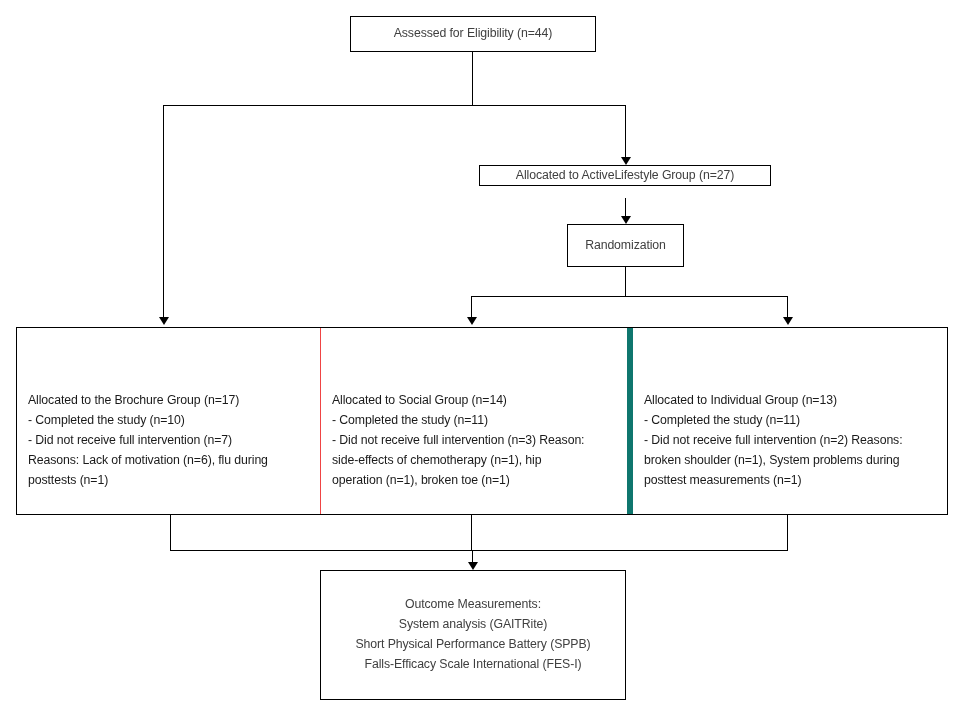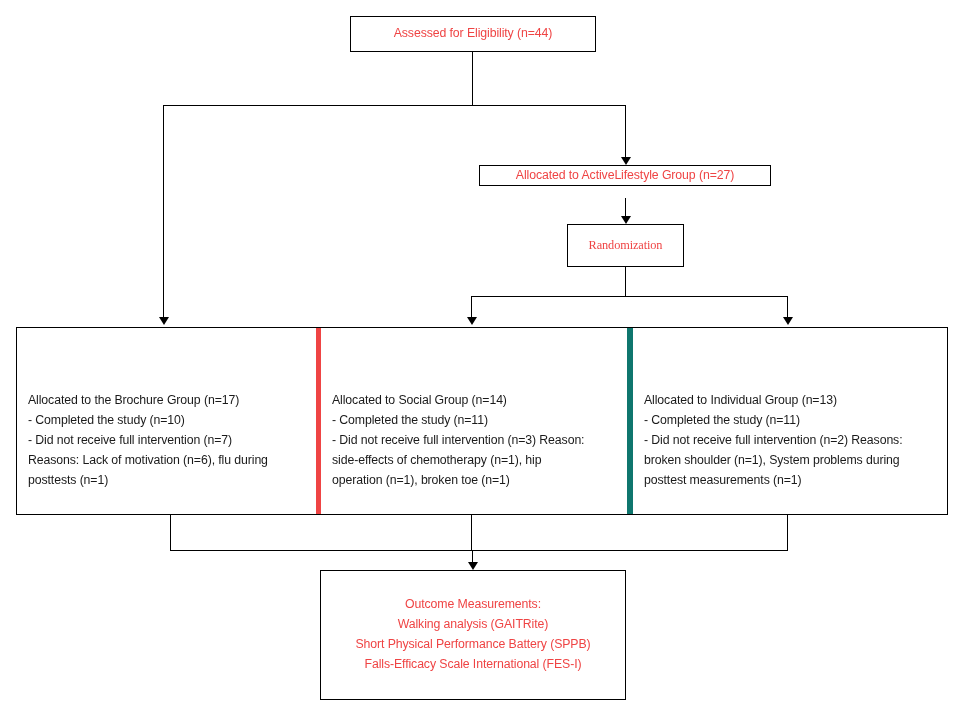--- a/index.html
+++ b/index.html
@@ -21,38 +21,38 @@
   .node {
     position: absolute;
     box-sizing: border-box;
     border: 1px solid #000000;
     background: #ffffff;
     display: flex;
     align-items: center;
     justify-content: center;
     font-size: 12.3px;
     line-height: 1.45;
-    color: #ef4444;
+    color: #404040;
     letter-spacing: -0.1px;
   }
   .node .txt {
     display: block;
     white-space: pre-line;
   }
   
   #node-eligibility {
     left: 350px; top: 16px; width: 246px; height: 36px;
   }
   
   #node-active-lifestyle {
     left: 479px; top: 165px; width: 292px; height: 21px;
   }
   
   #node-randomization {
-    left: 567px; top: 224px; width: 117px; height: 43px; font-family: Liberation Serif, serif;
+    left: 567px; top: 224px; width: 117px; height: 43px;
   }
   
   #row-allocation {
     position: absolute;
     left: 16px; top: 327px;
     width: 932px; height: 188px;
     box-sizing: border-box;
     border: 1px solid #000000;
     background: #ffffff;
     display: flex;
@@ -60,21 +60,21 @@
   .panel {
     box-sizing: border-box;
     position: relative;
     padding: 43px 10px 0 11px;
     font-size: 12.3px;
     line-height: 1.62;
     color: #1a1a1a;
     letter-spacing: -0.1px;
     white-space: pre-line;
   }
-  #panel-brochure   { width: 304px; border-right: 5px solid #ef4444; }
+  #panel-brochure   { width: 304px; border-right: 1px solid #ef4444; }
   #panel-social     { width: 312px; border-right: 6px solid #0f766e; }
   #panel-individual { width: 314px; }
   
   #node-outcome {
     left: 320px; top: 570px; width: 306px; height: 130px;
     text-align: center;
     line-height: 1.62;
   }
   
   .ln {
@@ -156,18 +156,18 @@
   <div class="ln vl" style="left:170px; top:515px; height:35px;"></div>
   <div class="ln vl" style="left:471px; top:515px; height:35px;"></div>
   <div class="ln vl" style="left:787px; top:515px; height:35px;"></div>
   <div class="ln hl" style="left:170px; top:550px; width:618px;"></div>
 
   <div class="ln vl" style="left:472px; top:550px; height:12px;"></div>
   <div class="arrow-down" style="left:468px; top:562px;"></div>
 
   <div class="node" id="node-outcome">
     <span class="txt">Outcome Measurements:
-Walking analysis (GAITRite)
+System analysis (GAITRite)
 Short Physical Performance Battery (SPPB)
 Falls-Efficacy Scale International (FES-I)</span>
   </div>
 
 </div>
 
 </body></html>

